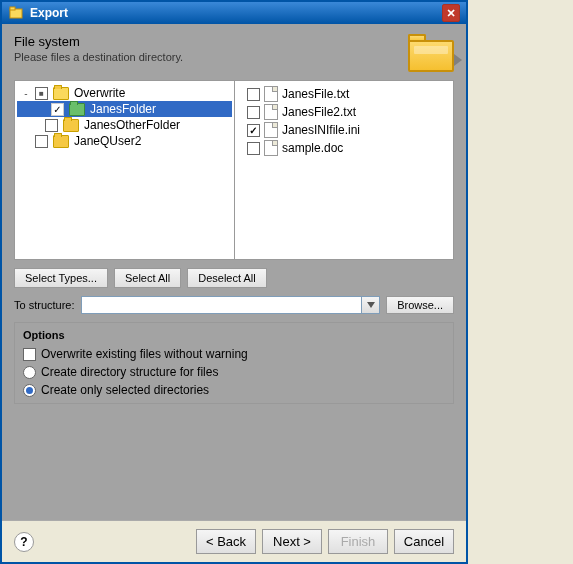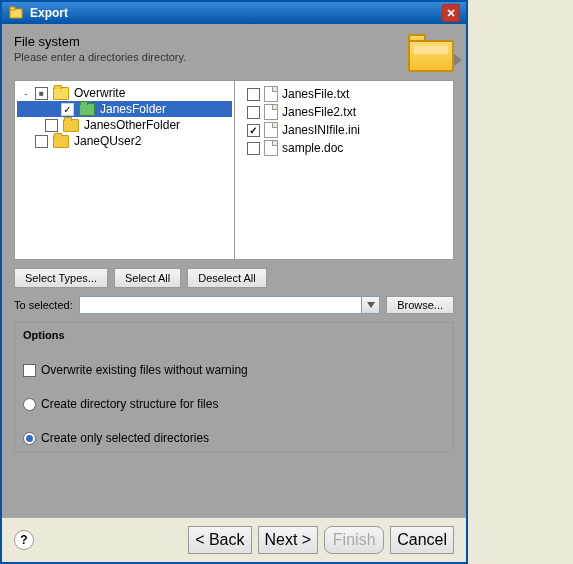--- a/index.html
+++ b/index.html
@@ -45,32 +45,32 @@
     .buttons-row { display: flex; gap: 6px; align-items: center; }
     .btn { padding: 3px 10px; border: 1px solid #999; background: linear-gradient(to bottom, #f5f5f5, #e0e0e0); cursor: pointer; font-size: 11px; min-width: 60px; text-align: center; }
 
     .directory-row { display: flex; align-items: center; gap: 6px; }
     .dir-label { font-size: 11px; white-space: nowrap; }
     .dir-input-wrapper { flex: 1; display: flex; border: 1px solid #7f9db9; background: white; }
     .dir-input { flex: 1; border: none; outline: none; padding: 2px 4px; font-size: 11px; }
     .dir-dropdown-btn { width: 18px; background: linear-gradient(to bottom, #f5f5f5, #ddd); border-left: 1px solid #7f9db9; display: flex; align-items: center; justify-content: center; cursor: pointer; }
     .dir-browse-btn { padding: 2px 10px; border: 1px solid #999; background: linear-gradient(to bottom, #f5f5f5, #e0e0e0); cursor: pointer; font-size: 11px; white-space: nowrap; }
 
-    .options-section { border: 1px solid #999; padding: 6px 8px; display: flex; flex-direction: column; gap: 20px; }
+    .options-section { border: 1px solid #999; padding: 6px 8px; display: flex; flex-direction: column; gap: 4px; }
     .options-title { font-size: 11px; font-weight: bold; margin-bottom: 2px; }
     .option-item { display: flex; align-items: center; gap: 5px; font-size: 11px; }
     .checkbox-option { width: 13px; height: 13px; border: 1px solid #666; background: white; flex-shrink: 0; }
     .radio-option { width: 13px; height: 13px; border-radius: 50%; border: 1px solid #666; background: white; flex-shrink: 0; display: inline-flex; align-items: center; justify-content: center; }
     .radio-option.selected::after { content: ''; width: 7px; height: 7px; background: #316ac5; border-radius: 50%; }
 
     .footer { display: flex; align-items: center; padding: 8px 12px; border-top: 1px solid #aaa; gap: 6px; background: #ece9d8; }
     .footer-help { width: 20px; height: 20px; border: 1px solid #999; border-radius: 50%; background: white; display: flex; align-items: center; justify-content: center; font-size: 12px; font-weight: bold; color: #000; cursor: pointer; }
     .footer-spacer { flex: 1; }
-    .footer-btn { padding: 4px 6px; border: 1px solid #999; background: linear-gradient(to bottom, #f5f5f5, #e0e0e0); cursor: pointer; font-size: 16px; min-width: 60px; text-align: center; }
-    .footer-btn.disabled { color: #aaa; cursor: default; border-radius: 8px; }
+    .footer-btn { padding: 4px 6px; border: 1px solid #999; background: linear-gradient(to bottom, #f5f5f5, #e0e0e0); cursor: pointer; font-size: 13px; min-width: 60px; text-align: center; }
+    .footer-btn.disabled { color: #aaa; cursor: default; }
 
     
     .folder-large { position: relative; width: 46px; height: 38px; }
     .folder-large-body { width: 46px; height: 32px; background: linear-gradient(to bottom, #fdd96e, #f5c030); border: 2px solid #c8900a; border-radius: 2px; position: absolute; bottom: 0; }
     .folder-large-tab { width: 18px; height: 8px; background: linear-gradient(to bottom, #fdd96e, #f5c030); border: 2px solid #c8900a; border-radius: 2px 2px 0 0; position: absolute; top: 0; left: 0; border-bottom: none; }
     .folder-large-shine { position: absolute; top: 4px; left: 4px; right: 4px; height: 8px; background: rgba(255,255,255,0.35); border-radius: 1px; }
     .folder-arrow { position: absolute; right: -8px; bottom: 6px; width: 0; height: 0; border-top: 6px solid transparent; border-bottom: 6px solid transparent; border-left: 8px solid #808080; }
   </style>
 </head>
 <body>
@@ -86,21 +86,21 @@
     </div>
     <span class="titlebar-title">Export</span>
     <div class="titlebar-close">✕</div>
   </div>
 
   <div class="content">
 
     <div class="header-section">
       <div class="header-text">
         <span class="header-title">File system</span>
-        <span class="header-subtitle">Please enter a directories directory.</span>
+        <span class="header-subtitle">Please files a destination directory.</span>
       </div>
       <div class="folder-large">
         <div class="folder-large-tab"></div>
         <div class="folder-large-body">
           <div class="folder-large-shine"></div>
         </div>
         <div class="folder-arrow"></div>
       </div>
     </div>
 
@@ -108,21 +108,21 @@
 
       <div class="left-panel">
 
         <div class="tree-item" style="padding-left: 2px;">
           <span class="tree-toggle">-</span>
           <span class="tree-checkbox partial"></span>
           <span class="folder-sm open" style="margin: 0 3px;"></span>
           <span>Overwrite</span>
         </div>
 
-        <div class="tree-item selected" style="padding-left: 44px; align-items: center;">
+        <div class="tree-item selected" style="padding-left: 34px; align-items: center;">
           <span class="tree-checkbox checked" style="border-color: #ccc; background: white; color: #000;"></span>
           <span class="folder-sm green-open" style="margin: 0 3px;"></span>
           <span>JanesFolder</span>
         </div>
 
         <div class="tree-item" style="padding-left: 28px;">
           <span class="tree-checkbox"></span>
           <span class="folder-sm" style="margin: 0 3px;"></span>
           <span>JanesOtherFolder</span>
         </div>
@@ -159,21 +159,21 @@
       </div>
     </div>
 
     <div class="buttons-row">
       <button class="btn">Select Types...</button>
       <button class="btn">Select All</button>
       <button class="btn">Deselect All</button>
     </div>
 
     <div class="directory-row">
-      <span class="dir-label">To selected:</span>
+      <span class="dir-label">To structure:</span>
       <div class="dir-input-wrapper">
         <input class="dir-input" type="text" value="" style="">
         <div class="dir-dropdown-btn">
           <svg width="8" height="6" viewBox="0 0 8 6">
               <polygon points="0,0 8,0 4,6" fill="#555"></polygon>
             </svg>
         </div>
       </div>
       <button class="dir-browse-btn">Browse...</button>
     </div>

